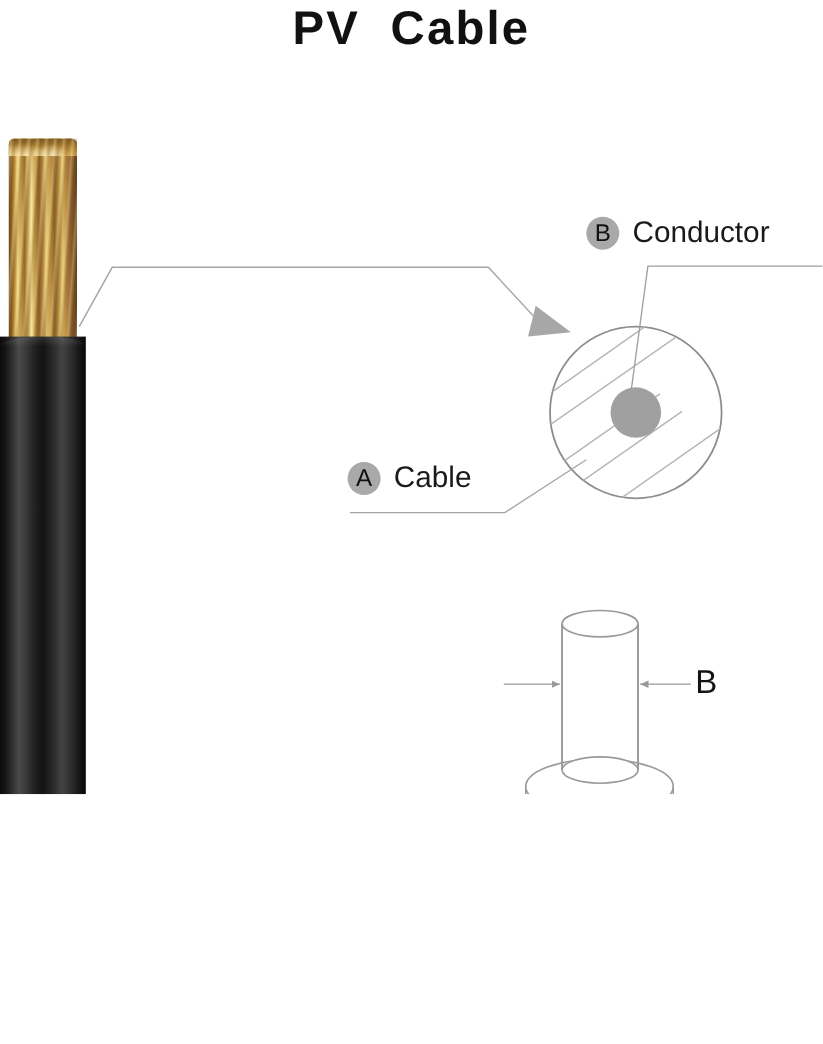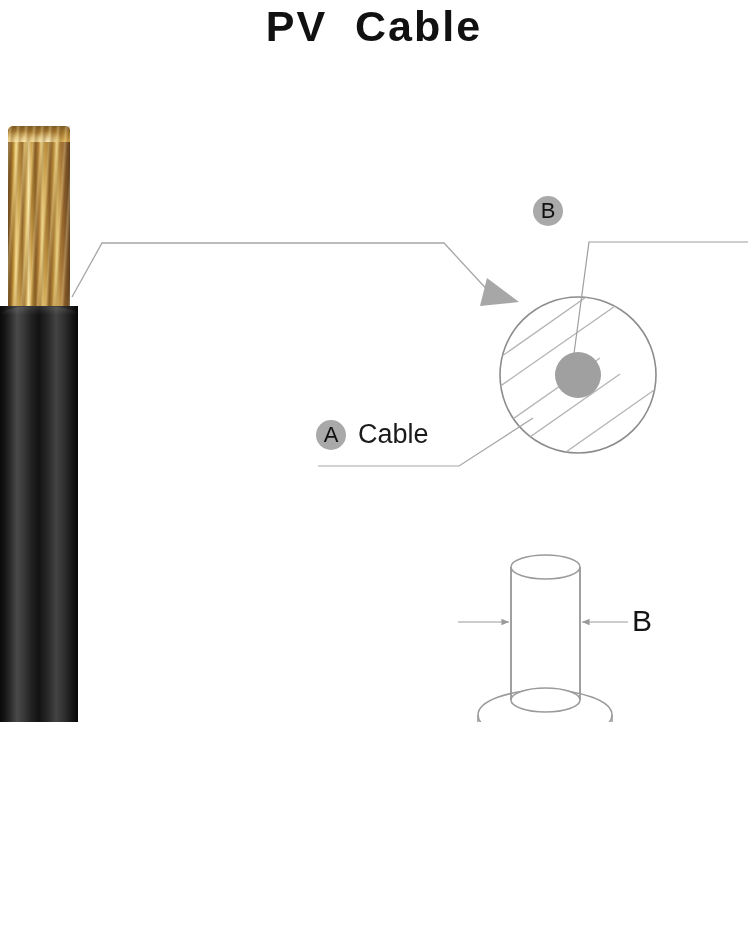--- a/index.html
+++ b/index.html
@@ -221,20 +221,21 @@
     </g>
 
     <g stroke="#9a9a9a" stroke-width="1.2" fill="none">
       <line x1="412" y1="814" x2="476" y2="814" marker-end="url(#arrow-right)"></line>
       <line x1="668" y1="814" x2="614" y2="814" marker-end="url(#arrow-left)"></line>
     </g>
   </svg>
 
   <div class="callout" id="callout-conductor">
     <div class="badge">B</div>
+    <div class="callout-text">Conductor</div>
   </div>
 
   <div class="callout" id="callout-jacket">
     <div class="badge">A</div>
     <div class="callout-text">Cable</div>
   </div>
 
   <div class="dim-letter" id="dim-b-letter">B</div>
   <div class="dim-letter" id="dim-a-letter">A</div>
 

